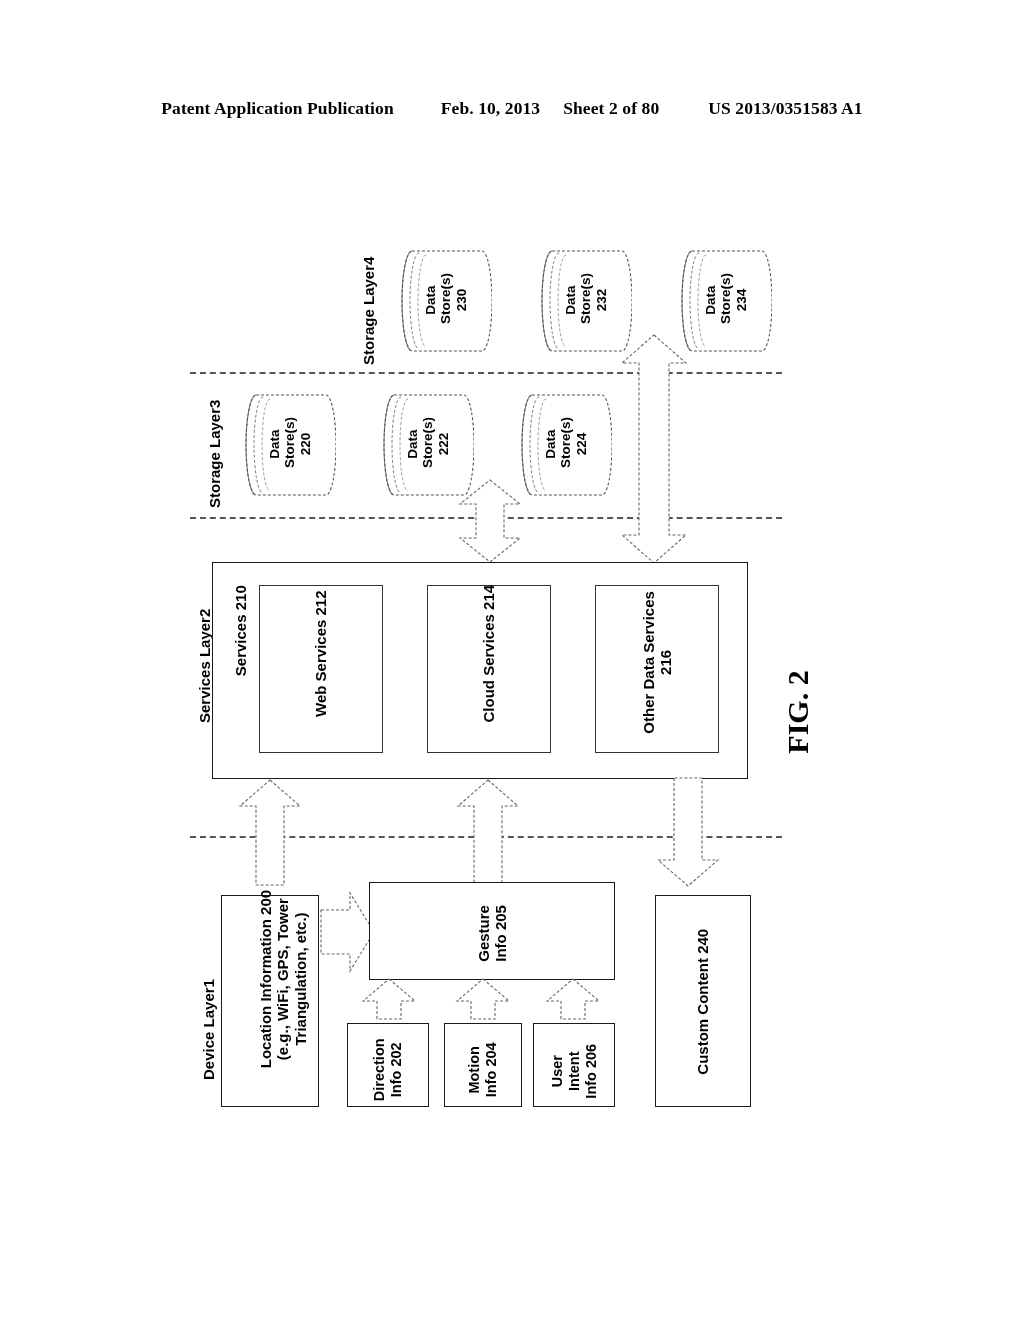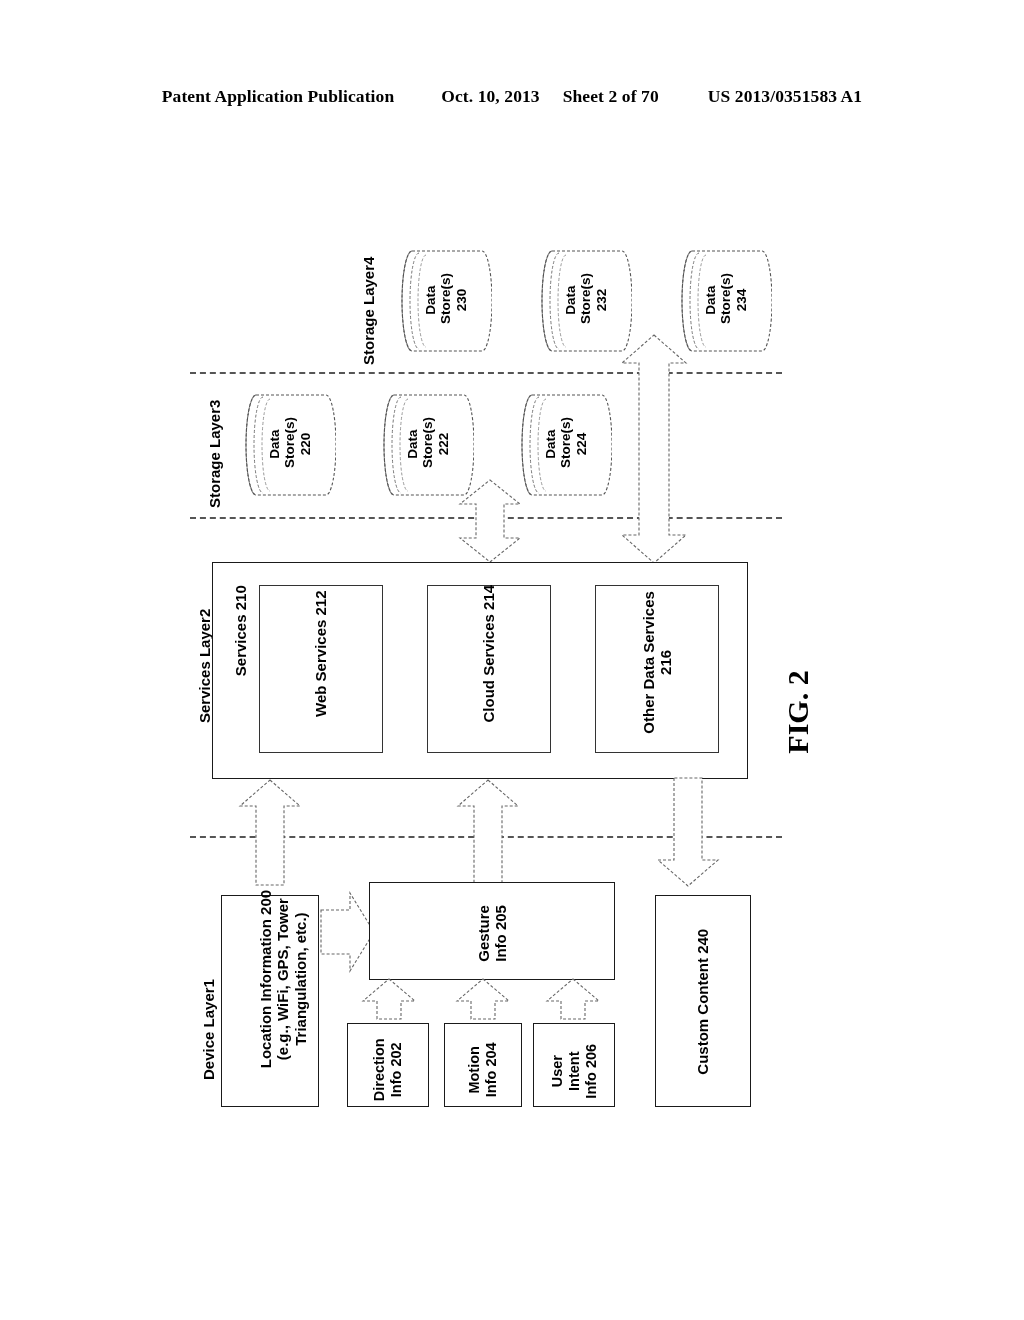--- a/index.html
+++ b/index.html
@@ -22,21 +22,21 @@
     left: 0;
     width: 1024px;
     text-align: center;
     font-family: "Liberation Serif", serif;
     font-weight: bold;
     font-size: 17.5px;
     color: #000;
     white-space: nowrap;
     letter-spacing: 0.1px;
   }
-  #header .seg { display: inline-block; }
+  #header .seg { display: inline-block; margin-top: 12px; }
   #header .gap-a { display: inline-block; width: 38px; }
   #header .gap-b { display: inline-block; width: 14px; }
   #header .gap-c { display: inline-block; width: 40px; }
 
   
   #figure {
     position: absolute;
     left: 0;
     top: 0;
     width: 1024px;
@@ -114,23 +114,23 @@
     transform-origin: 50% 50%;
     transform: rotate(-90deg);
   }
 </style>
 </head>
 <body>
 
 <div id="header">
   <span class="seg">Patent Application Publication</span>
   <span class="gap-a"></span>
-  <span class="seg">Oct. 10, 2013</span>
+  <span class="seg">Feb. 10, 2013</span>
   <span class="gap-b"></span>
-  <span class="seg">Sheet 2 of 70</span>
+  <span class="seg">Sheet 2 of 80</span>
   <span class="gap-c"></span>
   <span class="seg">US 2013/0351583 A1</span>
 </div>
 
 <div id="figure">
 
   <div class="layer-label" style="left:360px; top:365px;">Storage Layer4</div>
 
   <div class="layer-label" style="left:206px; top:508px;">Storage Layer3</div>
 

